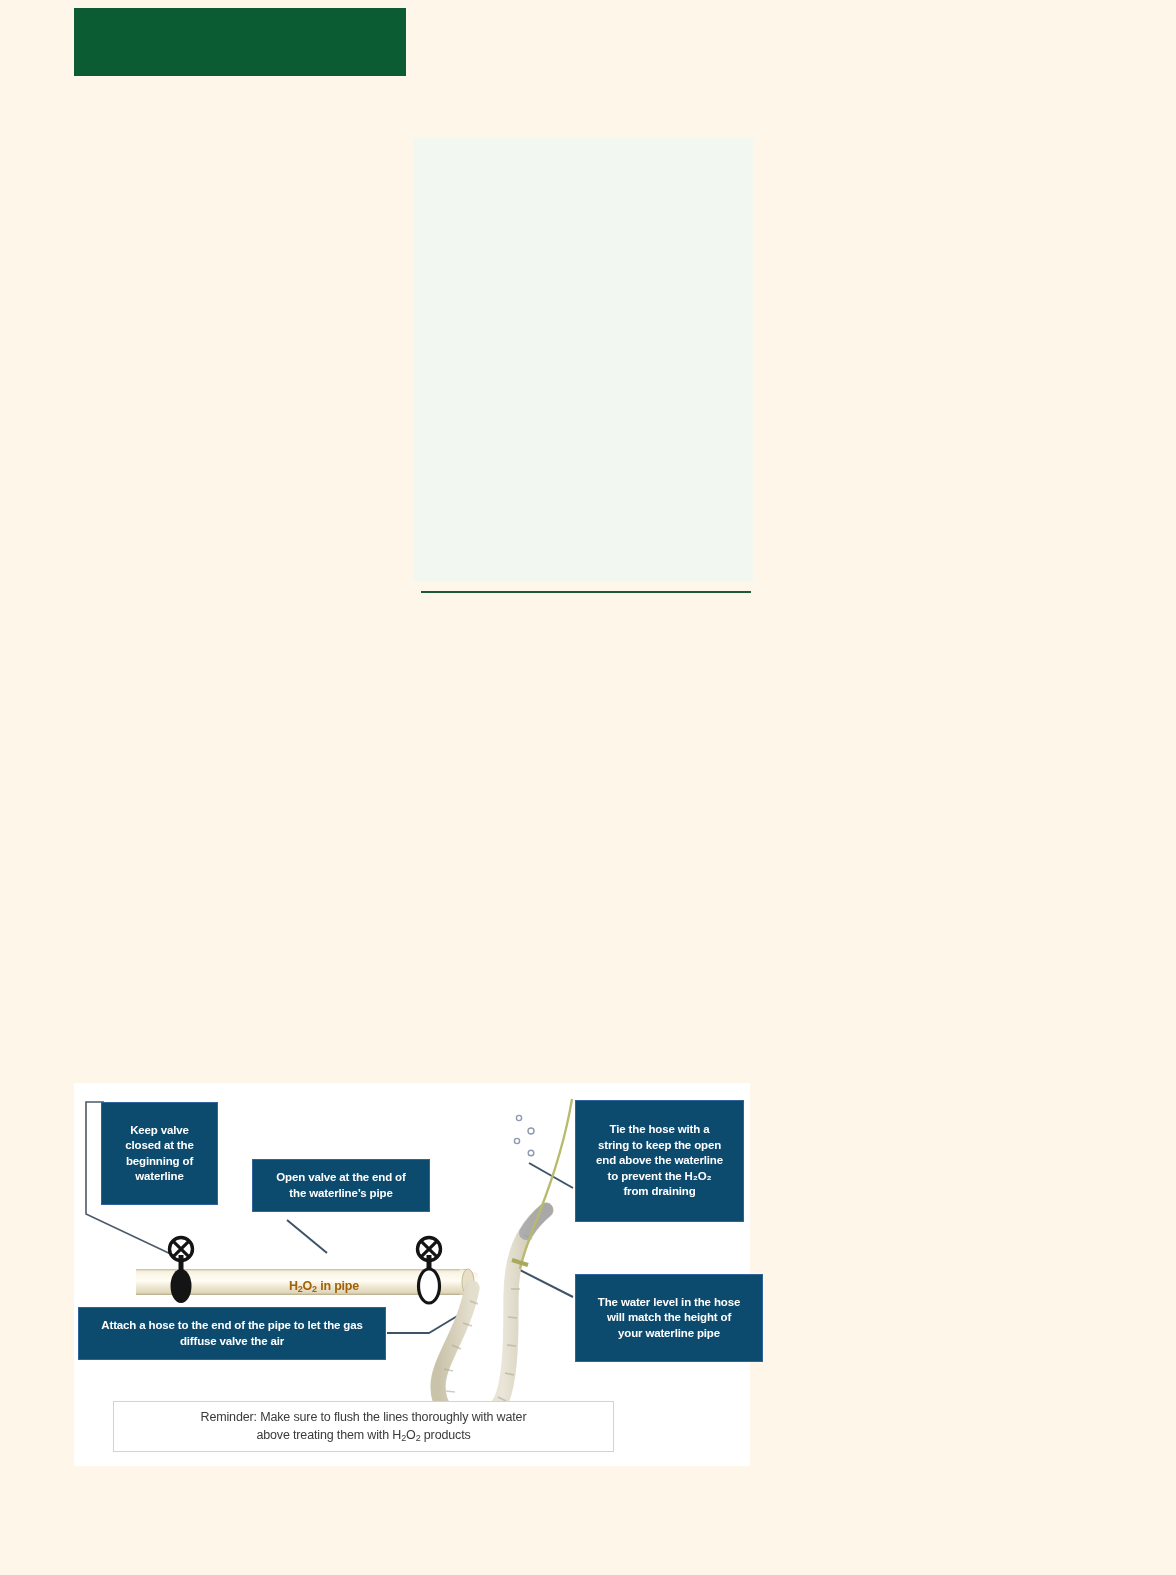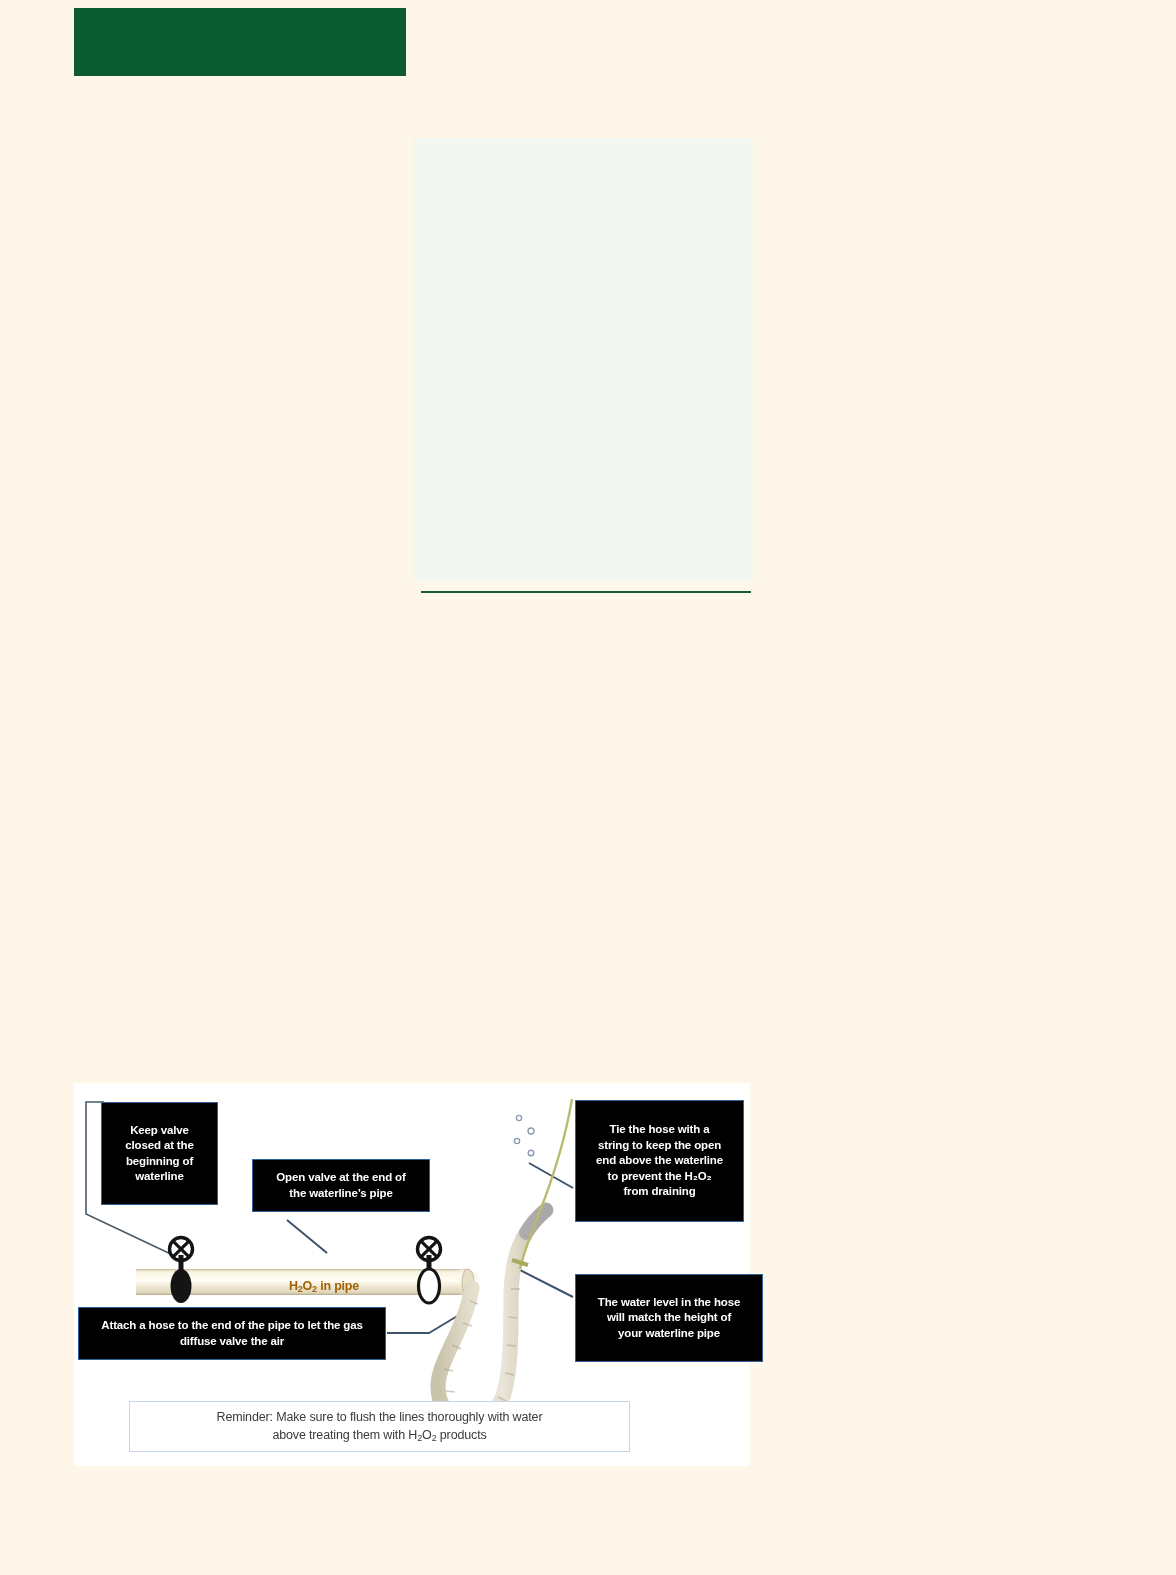--- a/index.html
+++ b/index.html
@@ -76,21 +76,21 @@
     position: absolute;
     left: 0;
     top: 0;
     width: 676px;
     height: 383px;
   }
 
   
   .callout {
     position: absolute;
-    background: #000000;
+    background: #0c4a6e;
     border: 1px solid #2e639c;
     color: #ffffff;
     font-size: 11.5px;
     font-weight: bold;
     line-height: 1.34;
     text-align: center;
     display: flex;
     align-items: center;
     justify-content: center;
     box-sizing: border-box;
@@ -129,21 +129,21 @@
   #pipe-label sub {
     font-size: 9px;
     vertical-align: baseline;
     position: relative;
     top: 2px;
   }
 
   
   #reminder-box {
     position: absolute;
-    left: 55px;
+    left: 39px;
     top: 318px;
     width: 501px;
     height: 51px;
     background: #ffffff;
     border: 1px solid #c7d6e4;
     box-sizing: border-box;
     display: flex;
     align-items: center;
     justify-content: center;
   }

